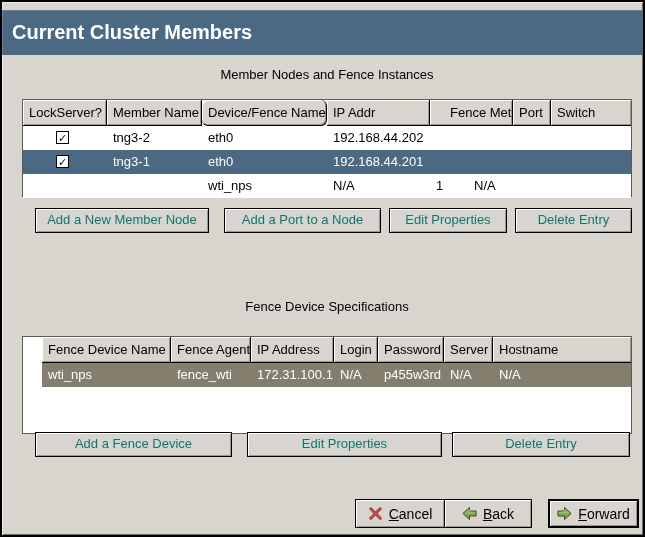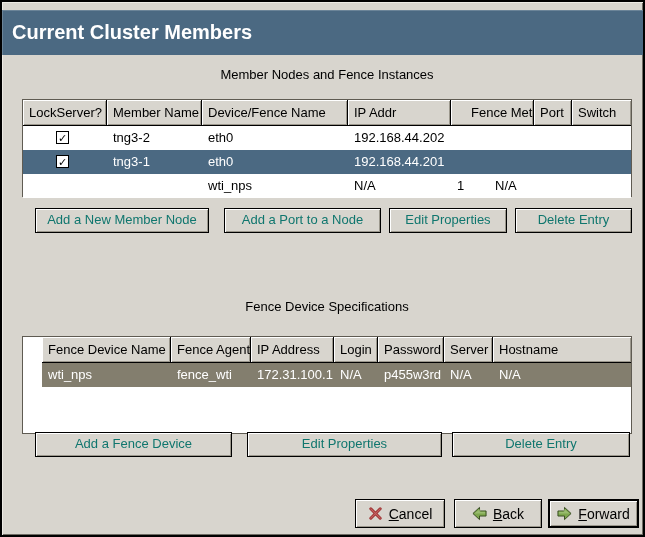--- a/index.html
+++ b/index.html
@@ -35,21 +35,21 @@
     border-right:1px solid #000;border-bottom:1px solid #000;
     box-shadow:inset 1px 1px 0 #fff, inset -1px -1px 0 #9b978c;
   }
   .th:last-child{flex:1;border-right:none;}
   .trow{display:flex;height:24px;line-height:24px;font-size:13px;color:#000;background:#fff;}
   .td{padding-left:6px;white-space:nowrap;overflow:hidden;}
   .td:last-child{flex:1;}
   .sel1{background:#4b6982;color:#fff;}
   .sel2{background:#837e6e;color:#fff;}
   
-  .t1c0{width:84px;} .t1c1{width:95px;} .t1c2{width:146px;} .t1c3{width:103px;}
+  .t1c0{width:84px;} .t1c1{width:95px;} .t1c2{width:125px;border-radius:6px;} .t1c3{width:103px;}
   .t1c4{width:83px;padding-left:20px;} .t1c5{width:38px;} .t1c6{width:66px;}
   
   .t2c0{width:129px;} .t2c1{width:80px;} .t2c2{width:83px;} .t2c3{width:44px;}
   .t2c4{width:66px;} .t2c5{width:49px;} .t2c6{width:150px;}
   .cb{
     display:inline-block;width:13px;height:13px;margin-left:27px;margin-top:5px;
     background:#fff;border:1px solid #000;text-align:center;line-height:12px;
     font-size:11px;font-weight:bold;color:#000;vertical-align:top;
   }
   .gtkbtn{
@@ -66,21 +66,21 @@
   #btn-add-fence-dev{left:33px;width:197px;}
   #btn-edit-props-2{left:245px;width:195px;}
   #btn-del-entry-2{left:450px;width:178px;}
   .footbtn{
     position:absolute;top:497px;height:29px;background:#d8d5ce;border:1px solid #000;
     box-shadow:inset 1px 1px 0 #fff, inset -1px -1px 0 #9b978c;
     display:flex;align-items:center;justify-content:center;gap:6px;
     font-size:14px;color:#000;cursor:default;
   }
   #btn-cancel{left:353px;width:90px;}
-  #btn-back{left:452px;width:88px;}
+  #btn-back{left:442px;width:88px;}
   #btn-forward{left:546px;width:91px;border:2px solid #000;}
   .mn{text-decoration:underline;}
   .icon16{width:15px;height:15px;flex:0 0 auto;}
 </style>
 </head>
 <body>
 
 <div id="window">
 
   <div class="titlebar">Current Cluster Members</div>

